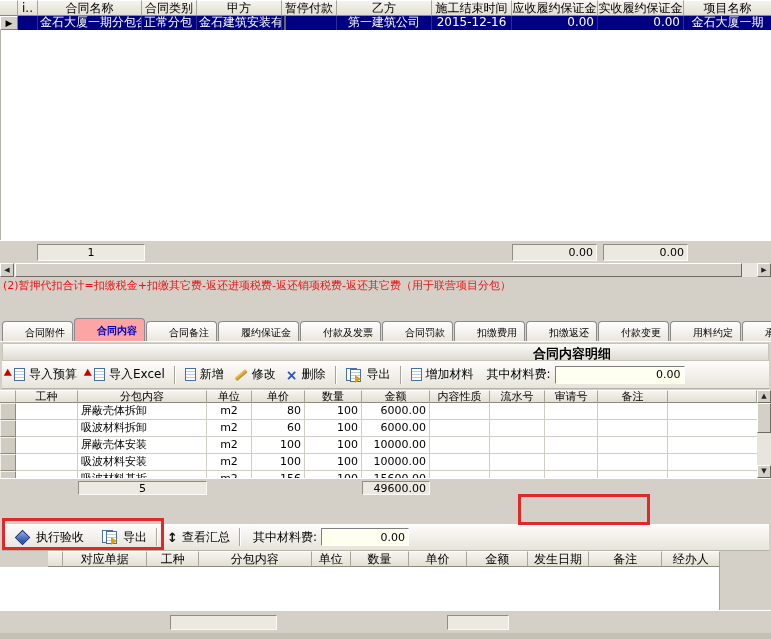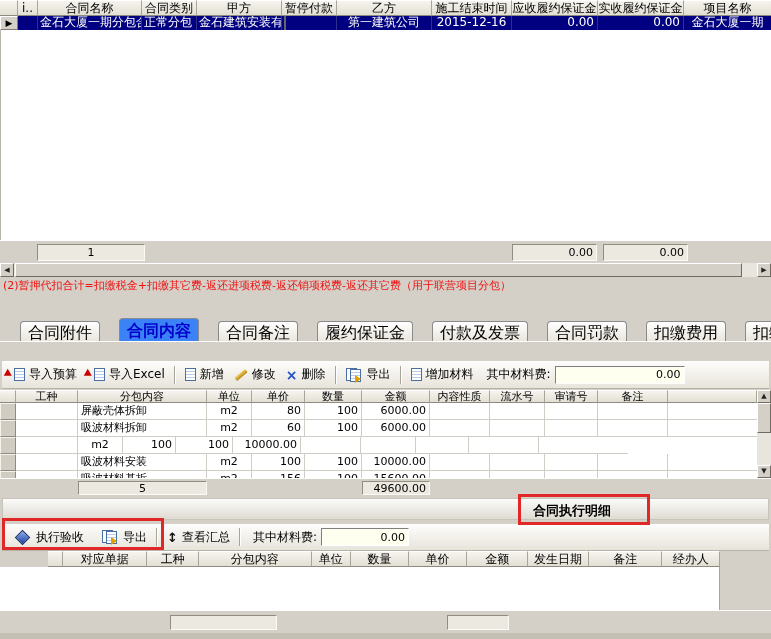--- a/index.html
+++ b/index.html
@@ -22,24 +22,24 @@
   
   .sb-btn{position:absolute;box-sizing:border-box;background:#d4d0c8;border:1px solid;
        border-color:#fff #6f6b63 #6f6b63 #fff;font-size:7px;text-align:center;color:#222;}
   .sb-track{position:absolute;background:#e8e5de;}
   .sb-thumb{position:absolute;box-sizing:border-box;background:#d4d0c8;border:1px solid;
        border-color:#fff #6f6b63 #6f6b63 #fff;}
   
   #notes{font-size:11px;color:#ee1111;line-height:13px;padding:2px 3px;box-sizing:border-box;}
   
   #tabs{display:flex;align-items:flex-end;padding-left:2px;}
-  .tab{box-sizing:border-box;height:20px;padding:2px 7px 0 7px;font-size:16px;white-space:nowrap;
+  .tab{box-sizing:border-box;height:20px;padding:2px 7px 0 22px;font-size:10px;white-space:nowrap;
        background:linear-gradient(180deg,#ffffff,#e9e6dd);border:1px solid #8a8a8a;border-bottom:none;
-       border-radius:4px 4px 0 0;margin-right:1px;line-height:17px;margin-left:18px;}
-  .tab.active{height:23px;background:#3b82f6;color:#0000cc;font-weight:bold;line-height:20px;}
+       border-radius:4px 4px 0 0;margin-right:1px;line-height:17px;}
+  .tab.active{height:23px;background:#fca5a5;color:#0000cc;font-weight:bold;line-height:20px;}
   
   #panel{position:absolute;left:0;right:0;top:341px;bottom:0;background:#d4d0c8;border-top:1px solid #fff;}
   .sec-bar{position:absolute;left:2px;right:2px;background:linear-gradient(180deg,#fbfbfa,#dedbd1);
        border:1px solid #c7c4ba;box-sizing:border-box;}
   .sec-title{position:absolute;font-size:13px;font-weight:bold;white-space:nowrap;}
   .toolbar{position:absolute;left:2px;right:2px;display:flex;align-items:center;
        background:linear-gradient(180deg,#fdfdfc,#e7e4da);border-bottom:1px solid #b5b2a8;box-sizing:border-box;}
   .tb-btn{display:flex;align-items:center;gap:4px;padding:2px 5px;font-size:12px;white-space:nowrap;}
   .sep{width:1px;height:18px;background:#a8a49a;border-right:1px solid #fff;margin:0 4px;}
   .fee-label{font-size:12px;white-space:nowrap;margin:0 4px 0 8px;}
@@ -143,20 +143,23 @@
     <div class="tab">合同罚款</div>
     <div class="tab">扣缴费用</div>
     <div class="tab">扣缴返还</div>
     <div class="tab">付款变更</div>
     <div class="tab">用料约定</div>
     <div class="tab">承包合同收款</div>
   </div>
 
   <div id="panel"></div>
 
+  <div class="sec-bar" style="top:343px;height:18px;">
+    <div class="sec-title" style="left:530px;top:1px;">合同内容明细</div>
+  </div>
 
   <div class="toolbar" style="top:361px;height:28px;">
     <div class="tb-btn">
       <span class="imp">
           <span class="rarr"></span>
           <span class="pg"></span>
         </span>
       <span>导入预算</span>
     </div>
     <div class="tb-btn">
@@ -239,20 +242,21 @@
       <div class="g2c tr" style="width:68px">6000.00</div>
       <div class="g2c" style="width:60px"></div>
       <div class="g2c" style="width:55px"></div>
       <div class="g2c" style="width:53px"></div>
       <div class="g2c" style="width:70px"></div>
       <div class="g2c" style="width:89px;border-right:none"></div>
     </div>
     <div class="g2row">
       <div class="g2c g2sel" style="width:16px"></div>
       <div class="g2c" style="width:62px"></div>
+      <div class="g2c tl" style="width:129px">屏蔽壳体安装</div>
       <div class="g2c tc" style="width:45px">m2</div>
       <div class="g2c tr" style="width:53px">100</div>
       <div class="g2c tr" style="width:57px">100</div>
       <div class="g2c tr" style="width:68px">10000.00</div>
       <div class="g2c" style="width:60px"></div>
       <div class="g2c" style="width:55px"></div>
       <div class="g2c" style="width:53px"></div>
       <div class="g2c" style="width:70px"></div>
       <div class="g2c" style="width:89px;border-right:none"></div>
     </div>
@@ -291,23 +295,20 @@
     <div class="sb-btn" style="left:0;top:0;width:14px;height:13px;line-height:11px;">▲</div>
     <div class="sb-thumb" style="left:0;top:13px;width:14px;height:30px;"></div>
     <div class="sb-btn" style="left:0;bottom:0;width:14px;height:13px;line-height:11px;">▼</div>
   </div>
 
   <div class="band" style="top:478px;height:18px;background:#d4d0c8;border-top:1px solid #fff;">
     <div class="sunken-box tc" style="left:78px;top:2px;width:129px;height:14px;line-height:13px;">5</div>
     <div class="sunken-box tr" style="left:362px;top:2px;width:68px;height:14px;line-height:13px;">49600.00</div>
   </div>
 
-  <div class="sec-bar" style="top:498px;height:22px;">
-    <div class="sec-title" style="left:530px;top:3px;">合同执行明细</div>
-  </div>
 
   <div class="toolbar" style="top:524px;height:27px;">
     <div class="tb-btn" style="margin-left:6px;">
       <span class="diamond"></span>
       <span>执行验收</span>
     </div>
     <div class="tb-btn" style="margin-left:8px;">
       <span class="exp">
           <span class="back"></span>
           <span class="pg"></span>

